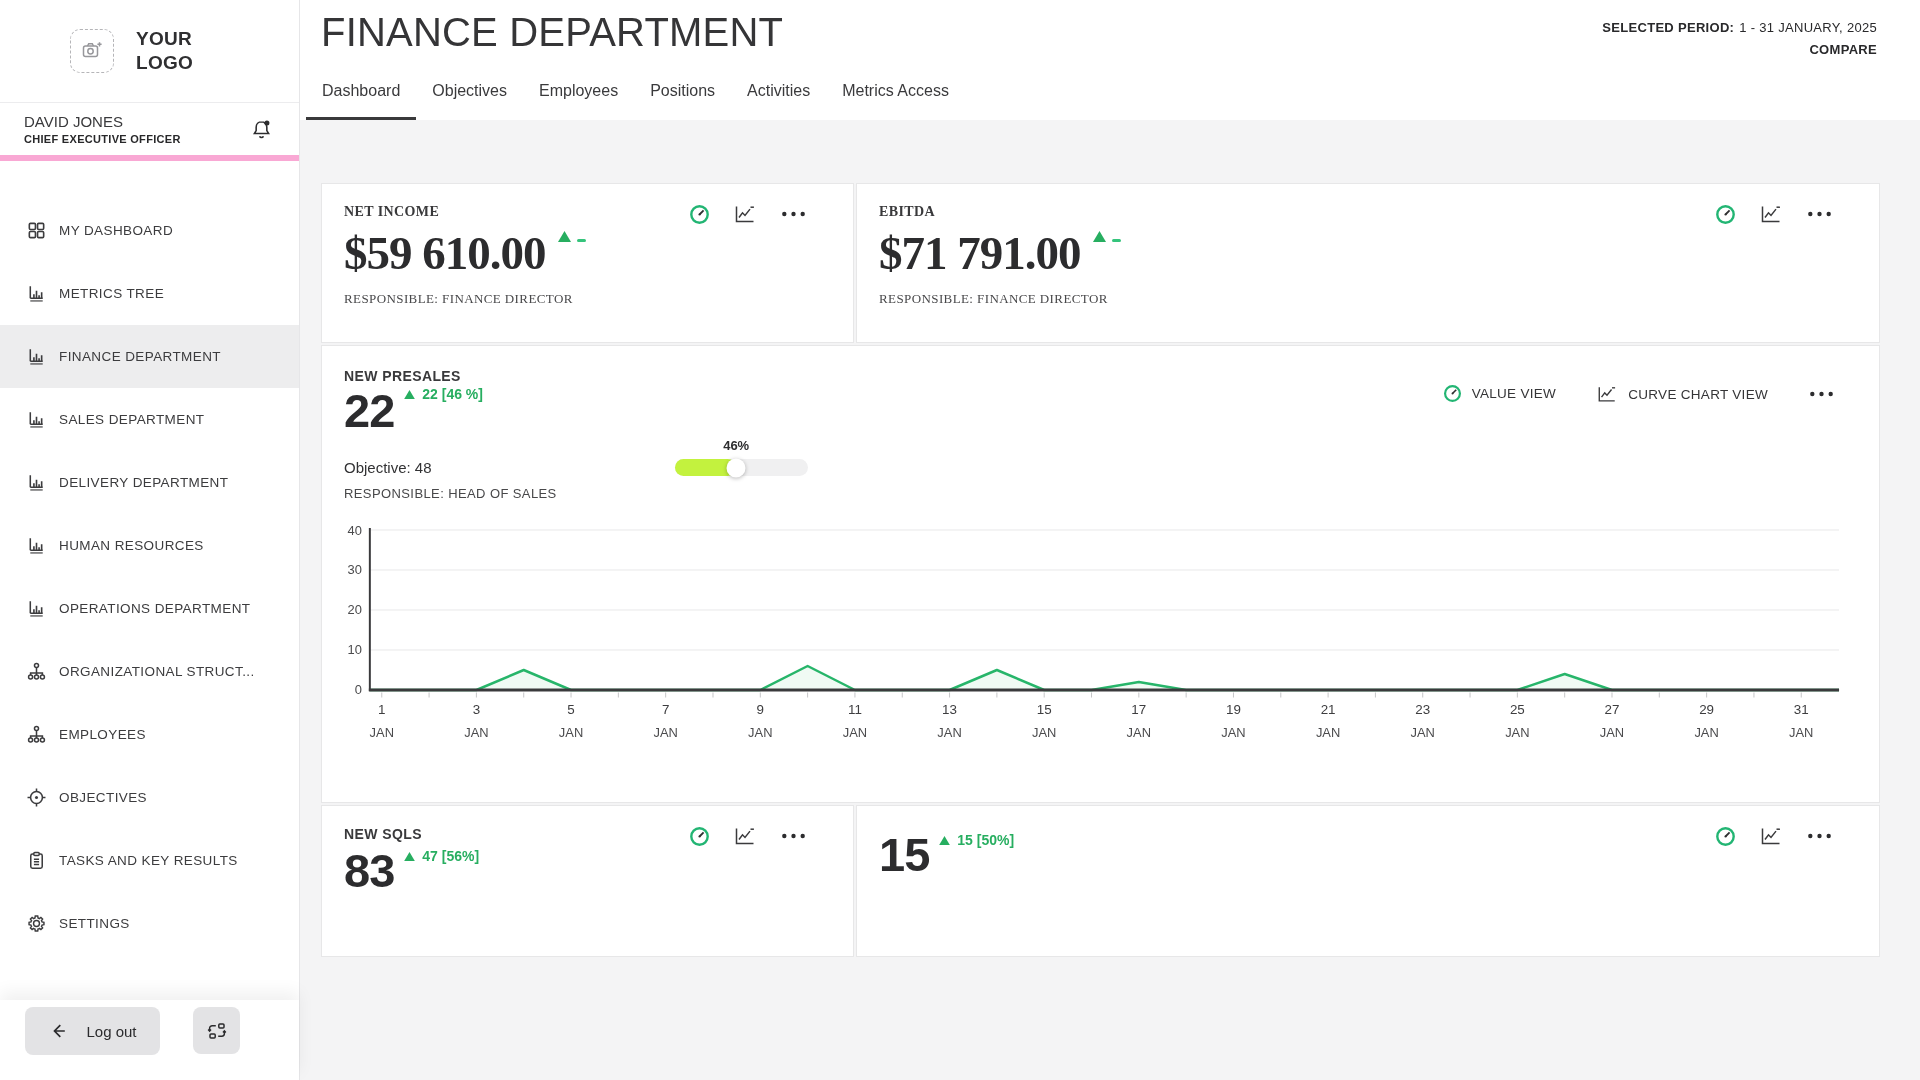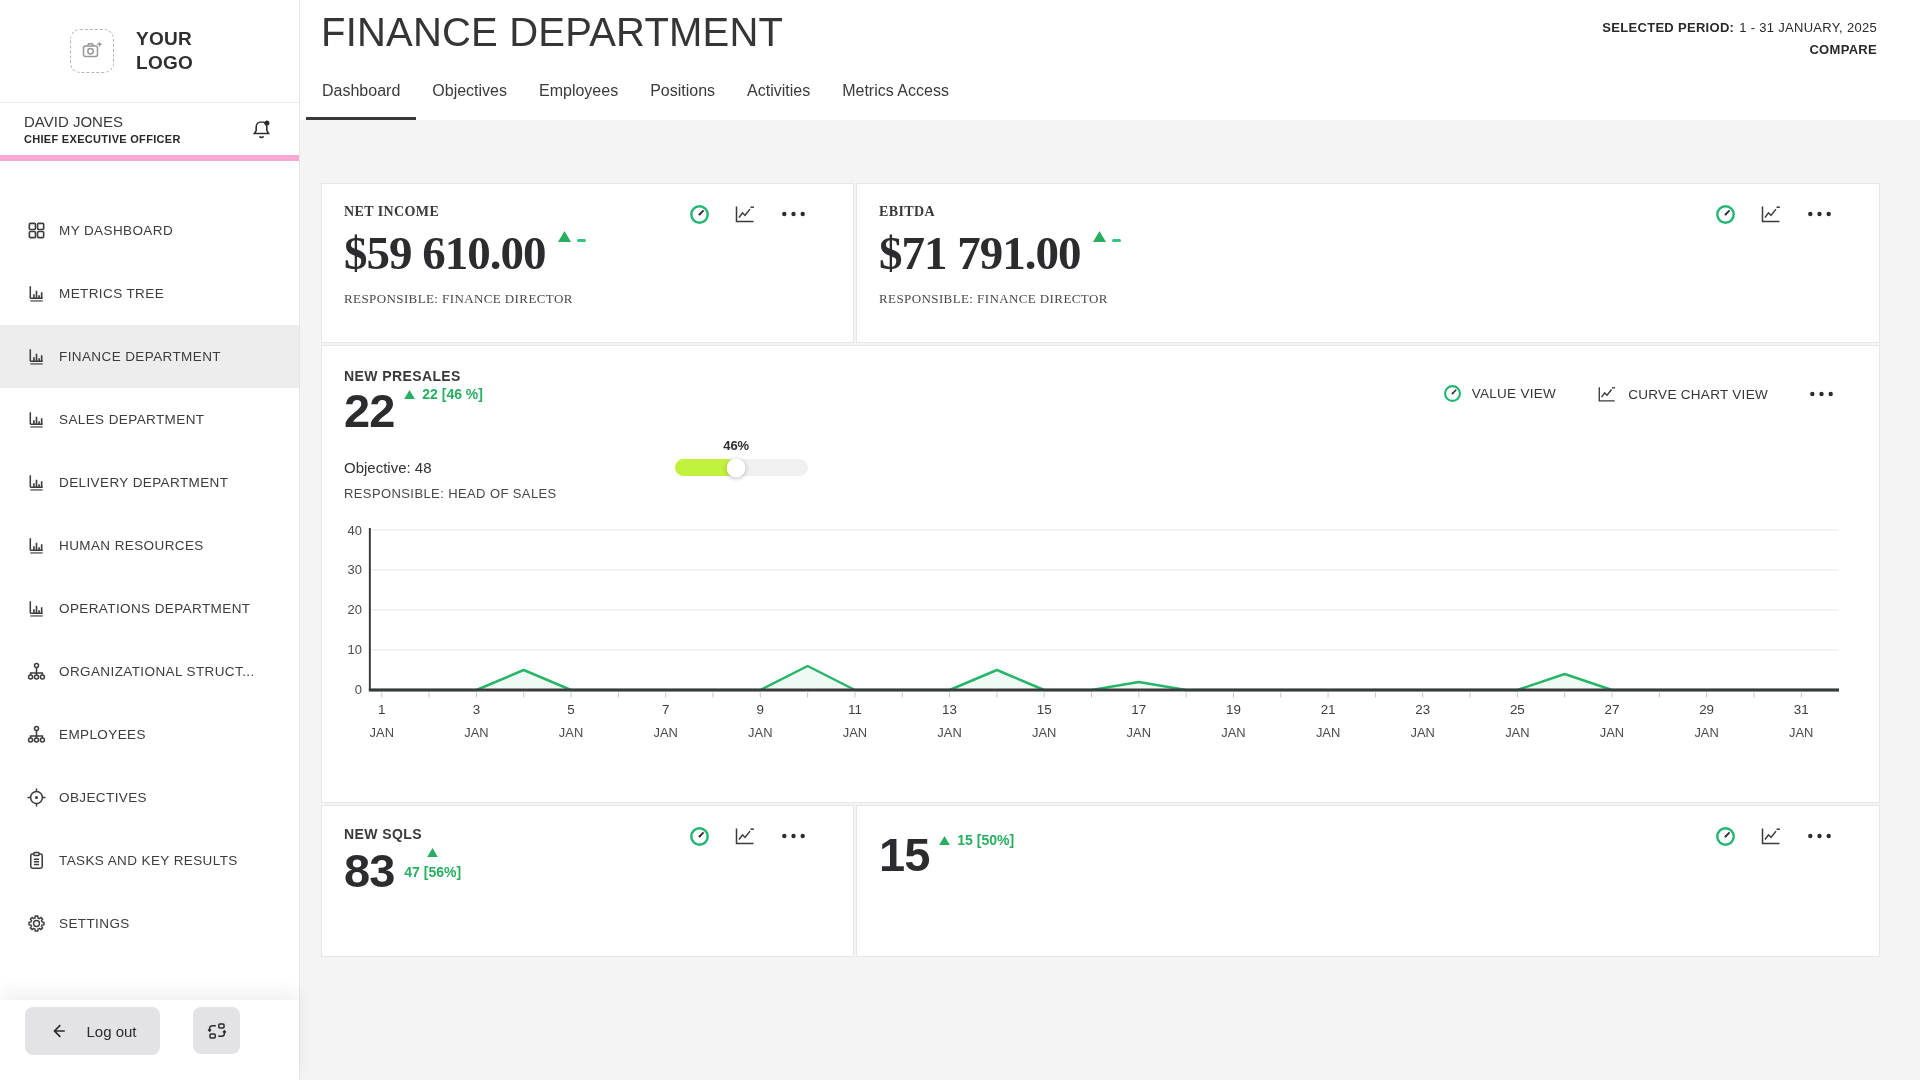--- a/index.html
+++ b/index.html
@@ -541,21 +541,21 @@
           <span>
             <svg width="27" height="20" viewBox="0 0 27 20">
                 <circle cx="4.3" cy="10" r="2.2" fill="#2c2c2e"></circle>
                 <circle cx="13.5" cy="10" r="2.2" fill="#2c2c2e"></circle>
                 <circle cx="22.7" cy="10" r="2.2" fill="#2c2c2e"></circle>
               </svg>
           </span>
         </div>
         <div class="value-row" style="margin-top:4px;">
           <span class="big-value">83</span>
-          <span class="delta-green" style="margin-left:10px; margin-top:2px;flex-direction:column;">
+          <span class="delta-green" style="margin-left:10px; margin-top:2px;">
             <svg width="11" height="9" viewBox="0 0 13 11">
                 <polygon points="6.5,0 13,11 0,11" fill="#27ae60"></polygon>
               </svg>
             <span>47 [56%]</span>
           </span>
         </div>
       </section>
 
       <section class="card card-xs w-right">
         <div class="icon-cluster">

